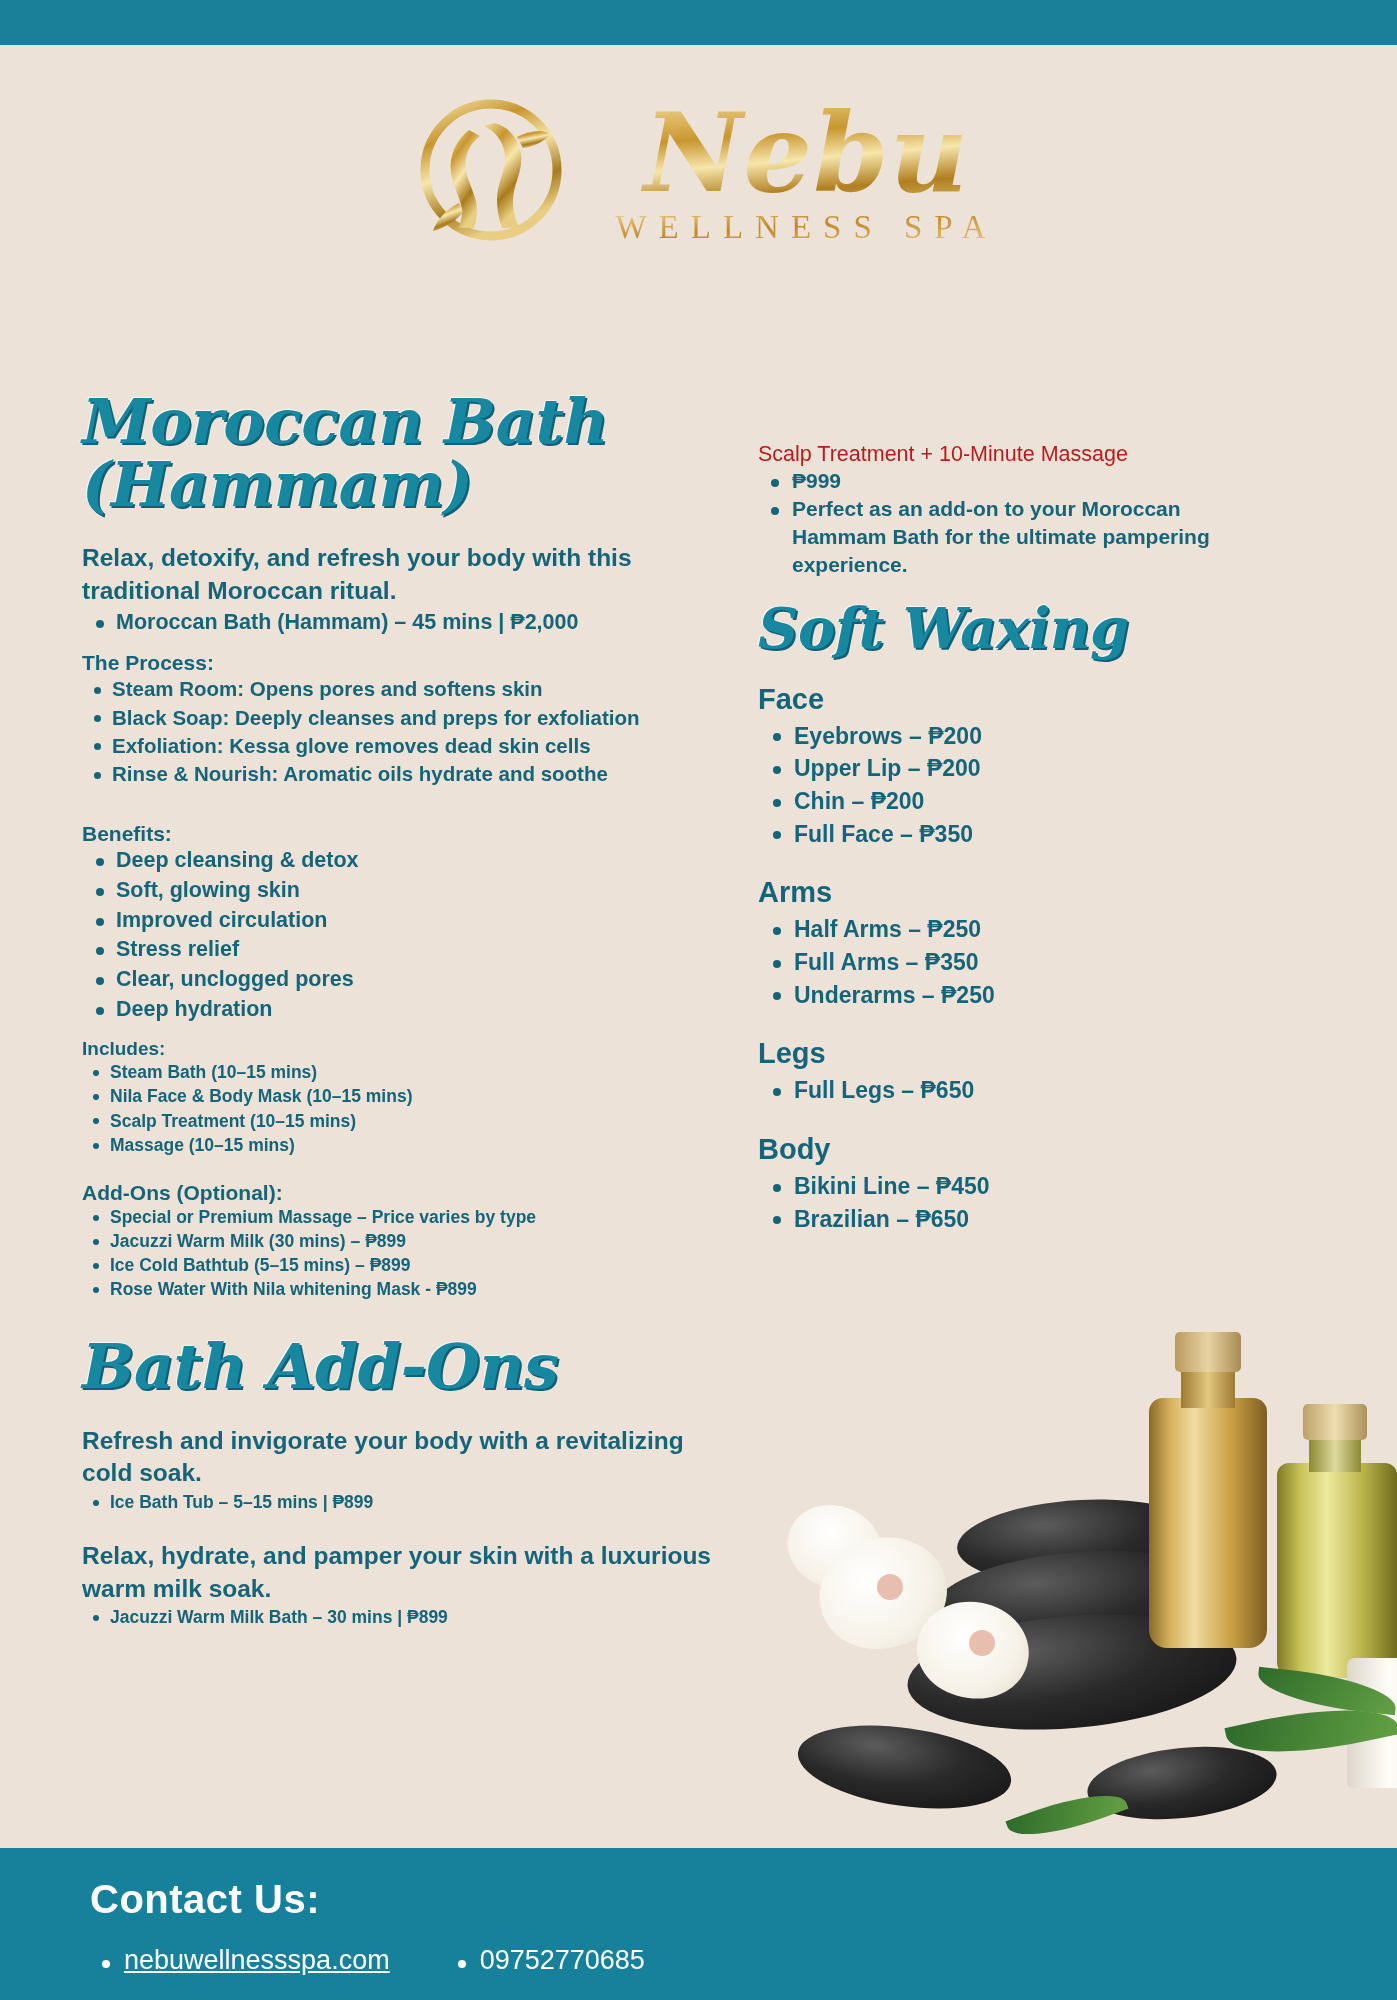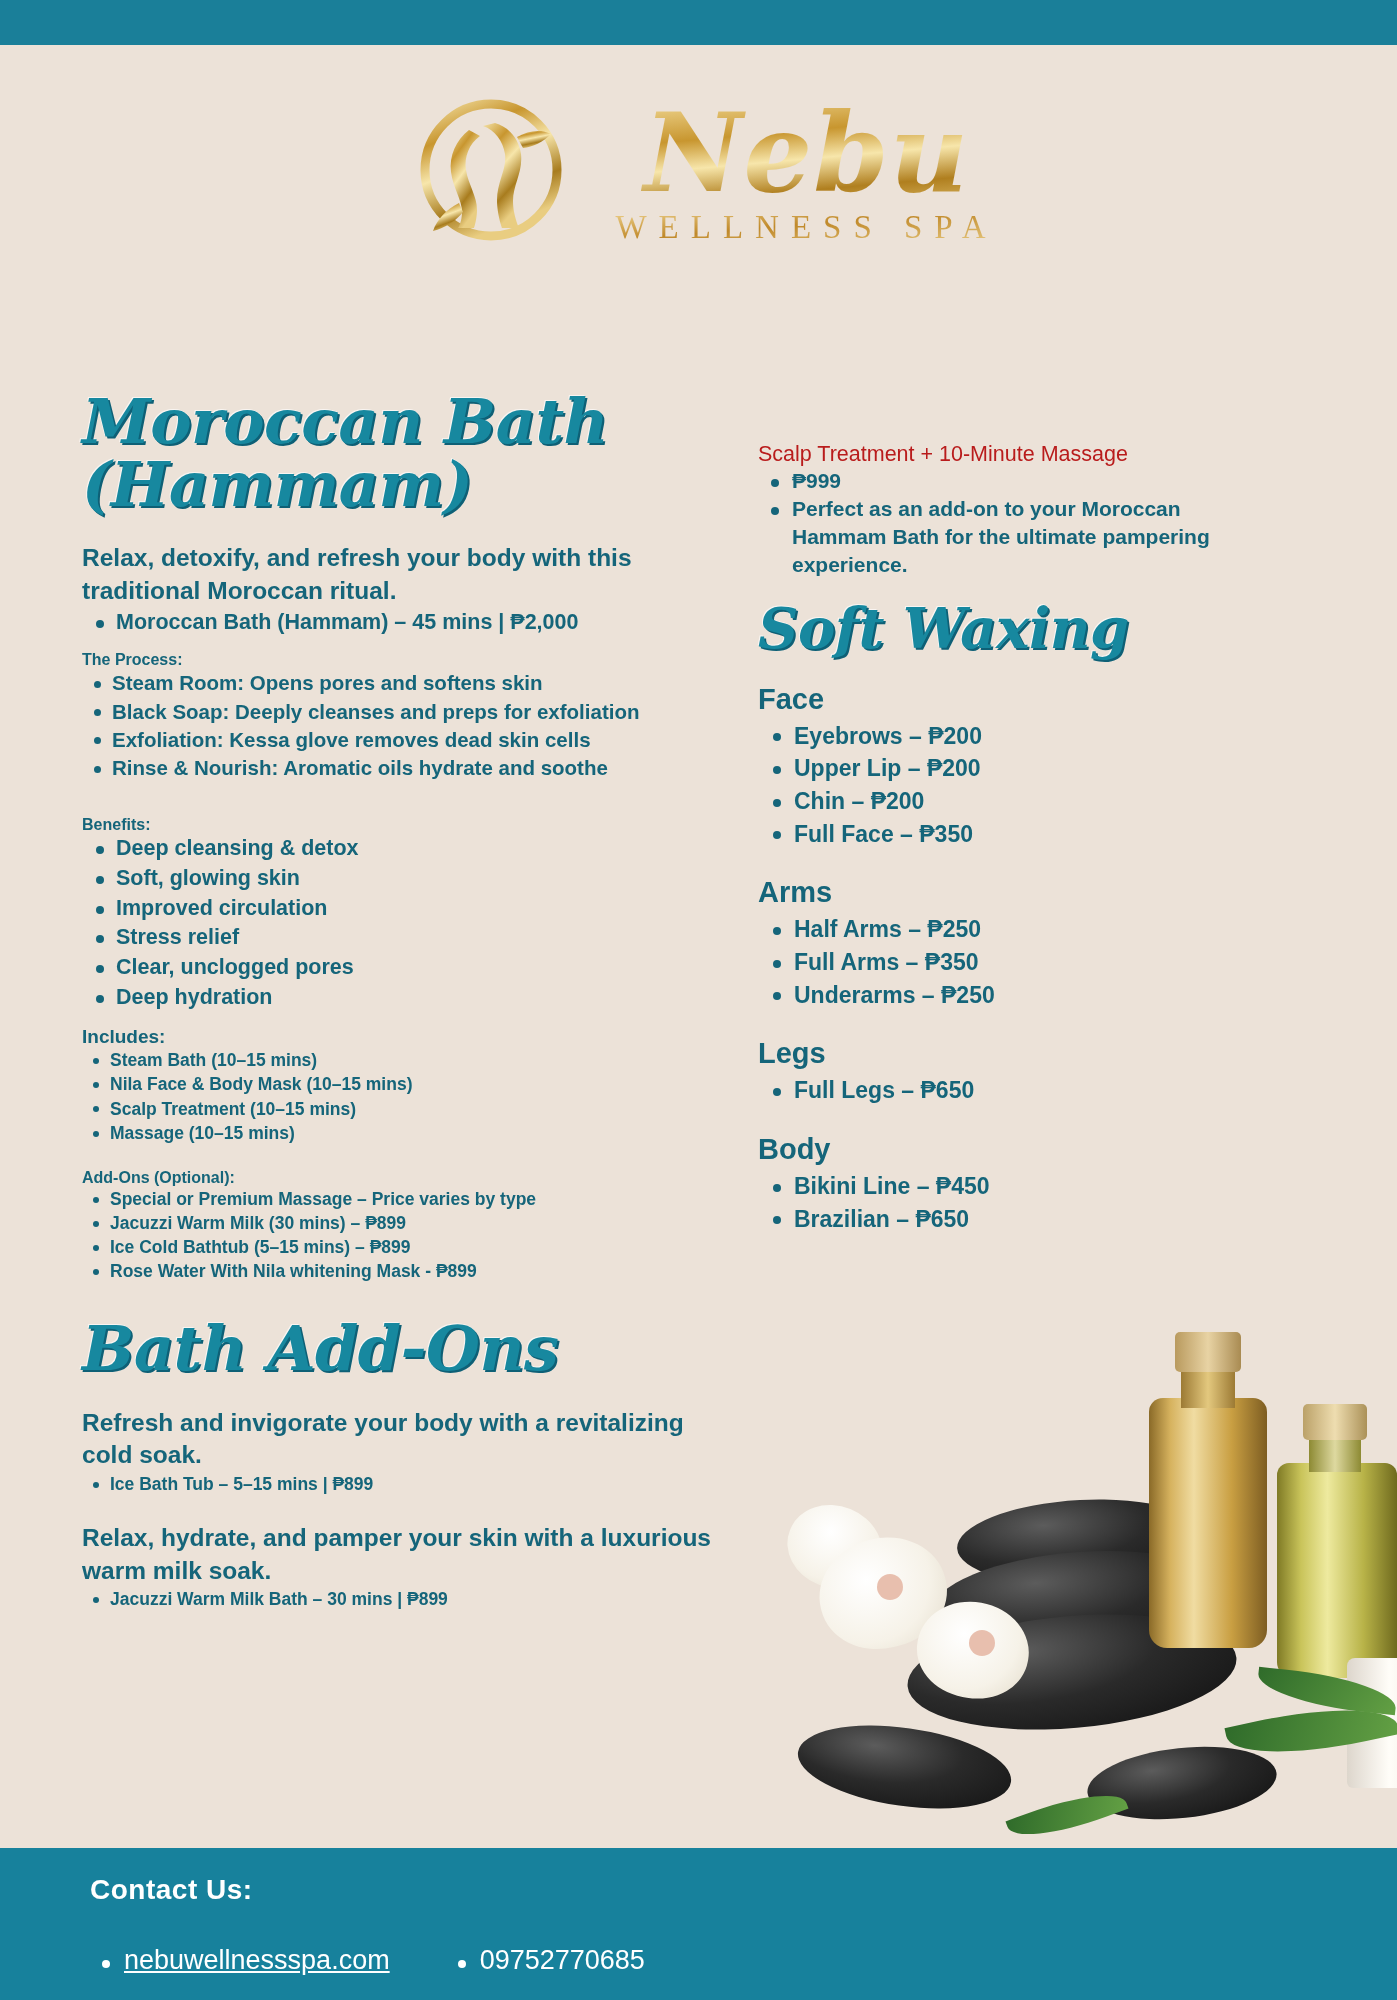--- a/index.html
+++ b/index.html
@@ -70,21 +70,21 @@
     letter-spacing: -0.5px;
   }
   .script.h1 { font-size: 62px; }
   .script.h2 { font-size: 56px; }
 
   .lead {
     color: #15657a; font-weight: bold; font-size: 24.5px; line-height: 1.33;
     margin-top: 26px;
   }
   .sub-head {
-    color: #15657a; font-weight: bold; font-size: 16px; margin-top: 14px;
+    color: #15657a; font-weight: bold; font-size: 21px; margin-top: 14px;
   }
   .sub-head.sm { font-size: 19px; }
   .pkg-title {
     color: #15657a; font-weight: bold; font-size: 25px; margin-top: 26px;
   }
 
   ul { list-style: none; }
   li {
     position: relative; color: #15657a; font-weight: bold;
     padding-left: 30px; line-height: 1.38;
@@ -166,22 +166,22 @@
   .leaf {
     position: absolute; background: linear-gradient(120deg,#2f6b2a,#63a044);
     border-radius: 0 80% 0 80%;
   }
   .l1 { width: 170px; height: 42px; left: 470px; bottom: 96px; transform: rotate(-12deg); }
   .l2 { width: 140px; height: 34px; left: 500px; bottom: 140px; transform: rotate(6deg); }
   .l3 { width: 120px; height: 30px; left: 250px; bottom: 18px; transform: rotate(-20deg); }
 
   
   .contact-title {
-    position: absolute; left: 90px; bottom: 94px;
-    color: #ffffff; font-weight: bold; font-size: 28px; letter-spacing: 0.5px; text-align: right;
+    position: absolute; left: 90px; bottom: 78px;
+    color: #ffffff; font-weight: bold; font-size: 40px; letter-spacing: 0.5px; text-align: right;
   }
   .contact-row {
     position: absolute; left: 90px; bottom: 24px;
     display: flex; align-items: flex-start; gap: 56px;
   }
   .contact-item {
     position: relative; color: #ffffff; font-size: 27px; padding-left: 34px;
   }
   .contact-item::before {
     content: ""; position: absolute; left: 12px; top: 0.55em;

